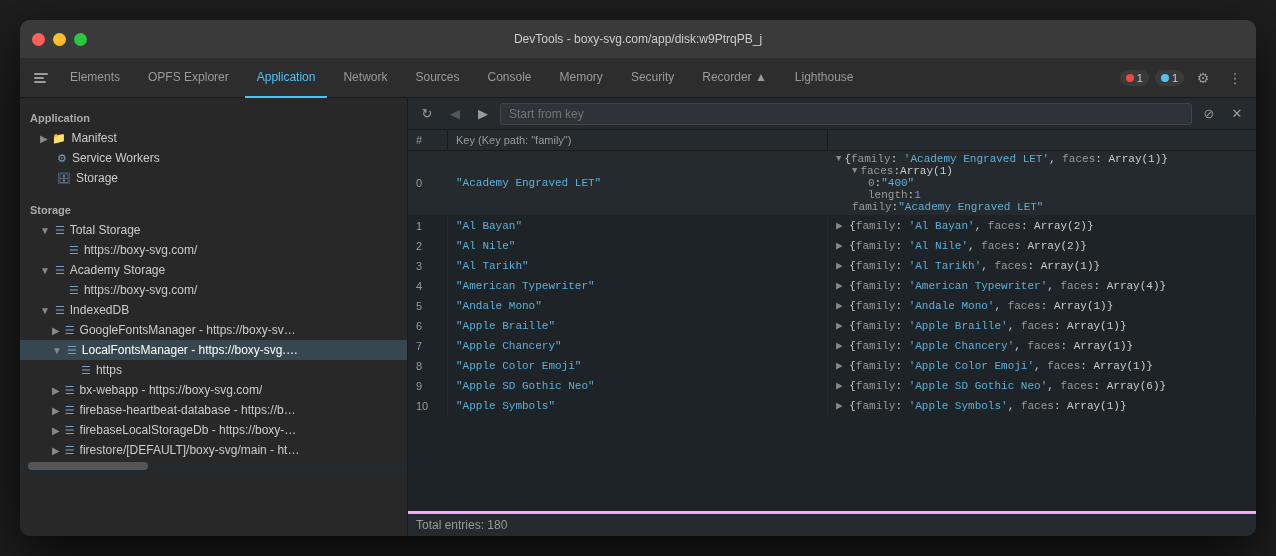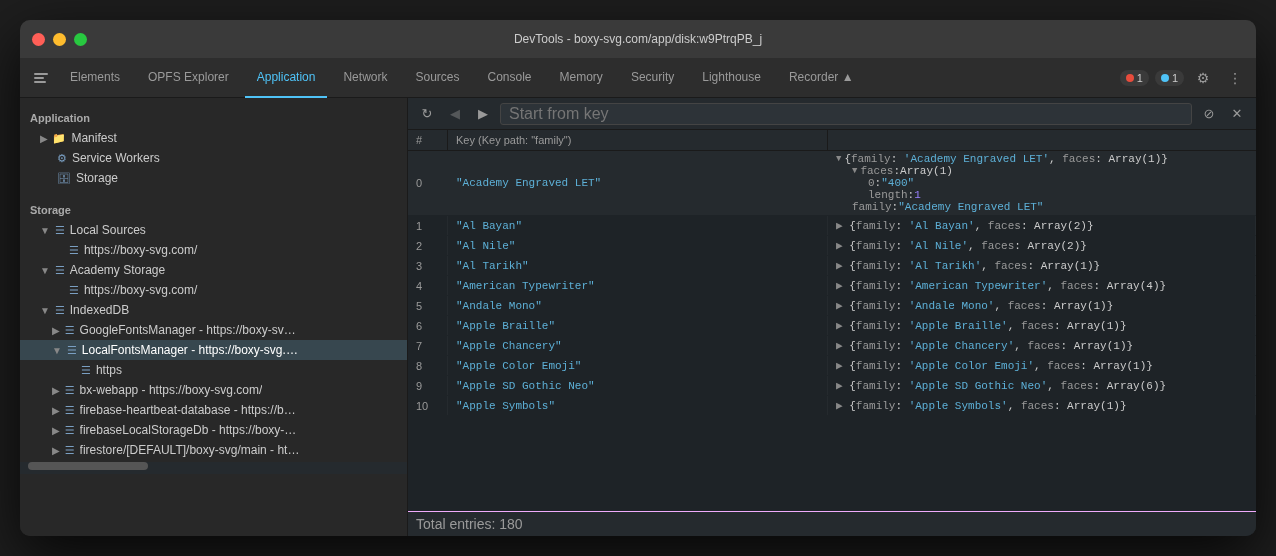--- a/index.html
+++ b/index.html
@@ -170,21 +170,21 @@
       font-size: 13px;
     }
     .panel-toolbar-btn.disabled { opacity: 0.4; cursor: default; }
     .panel-search {
       flex: 1;
       background: #2d3338;
       border: 1px solid #444;
       border-radius: 3px;
       color: #9a9a9a;
       padding: 2px 8px;
-      font-size: 16px;
+      font-size: 12px;
       height: 22px;
       outline: none;
     }
     
     .data-table {
       flex: 1;
       overflow-y: auto;
       overflow-x: hidden;
     }
     .data-table::-webkit-scrollbar { width: 8px; }
@@ -245,24 +245,24 @@
       display: flex;
       align-items: center;
       font-family: 'Courier New', monospace;
       font-size: 11px;
       white-space: nowrap;
     }
     .caret-down { color: #888; font-size: 9px; margin-right: 3px; }
     
     .status-bar {
       padding: 4px 8px;
-      font-size: 14px;
+      font-size: 12px;
       color: #9a9a9a;
       background: #252a2e;
-      border-top: 1px solid #f0abfc;
+      border-top: 3px solid #f0abfc;
       flex-shrink: 0;
     }
     .scrollbar-h-thumb {
       width: 80px;
       height: 8px;
       background: #555;
       border-radius: 4px;
       margin: 2px 8px;
     }
     
@@ -294,22 +294,22 @@
       </svg>
     </div>
     <div class="tab">Elements</div>
     <div class="tab">OPFS Explorer</div>
     <div class="tab active">Application</div>
     <div class="tab">Network</div>
     <div class="tab">Sources</div>
     <div class="tab">Console</div>
     <div class="tab">Memory</div>
     <div class="tab">Security</div>
+    <div class="tab">Recorder ▲</div>
     <div class="tab">Lighthouse</div>
-    <div class="tab">Recorder ▲</div>
     <div class="toolbar-spacer"></div>
     <div class="toolbar-right">
       <div class="badge">
         <div class="badge-dot"></div>
         <span>1</span>
       </div>
       <div class="badge">
         <div class="badge-dot badge-dot-blue"></div>
         <span>1</span>
       </div>
@@ -336,21 +336,21 @@
         <span style="width:12px;display:inline-block"></span>
         <span class="icon">🗄</span>
         <span>Storage</span>
       </div>
 
       <div class="sidebar-section-label" style="margin-top:10px">Storage</div>
 
       <div class="sidebar-item indent-1">
         <span class="caret">▼</span>
         <span class="icon">☰</span>
-        <span>Local Sources</span>
+        <span>Total Storage</span>
       </div>
       <div class="sidebar-item indent-2">
         <span style="width:12px;display:inline-block"></span>
         <span class="icon">☰</span>
         <span>https://boxy-svg.com/</span>
       </div>
 
       <div class="sidebar-item indent-1">
         <span class="caret">▼</span>
         <span class="icon">☰</span>

